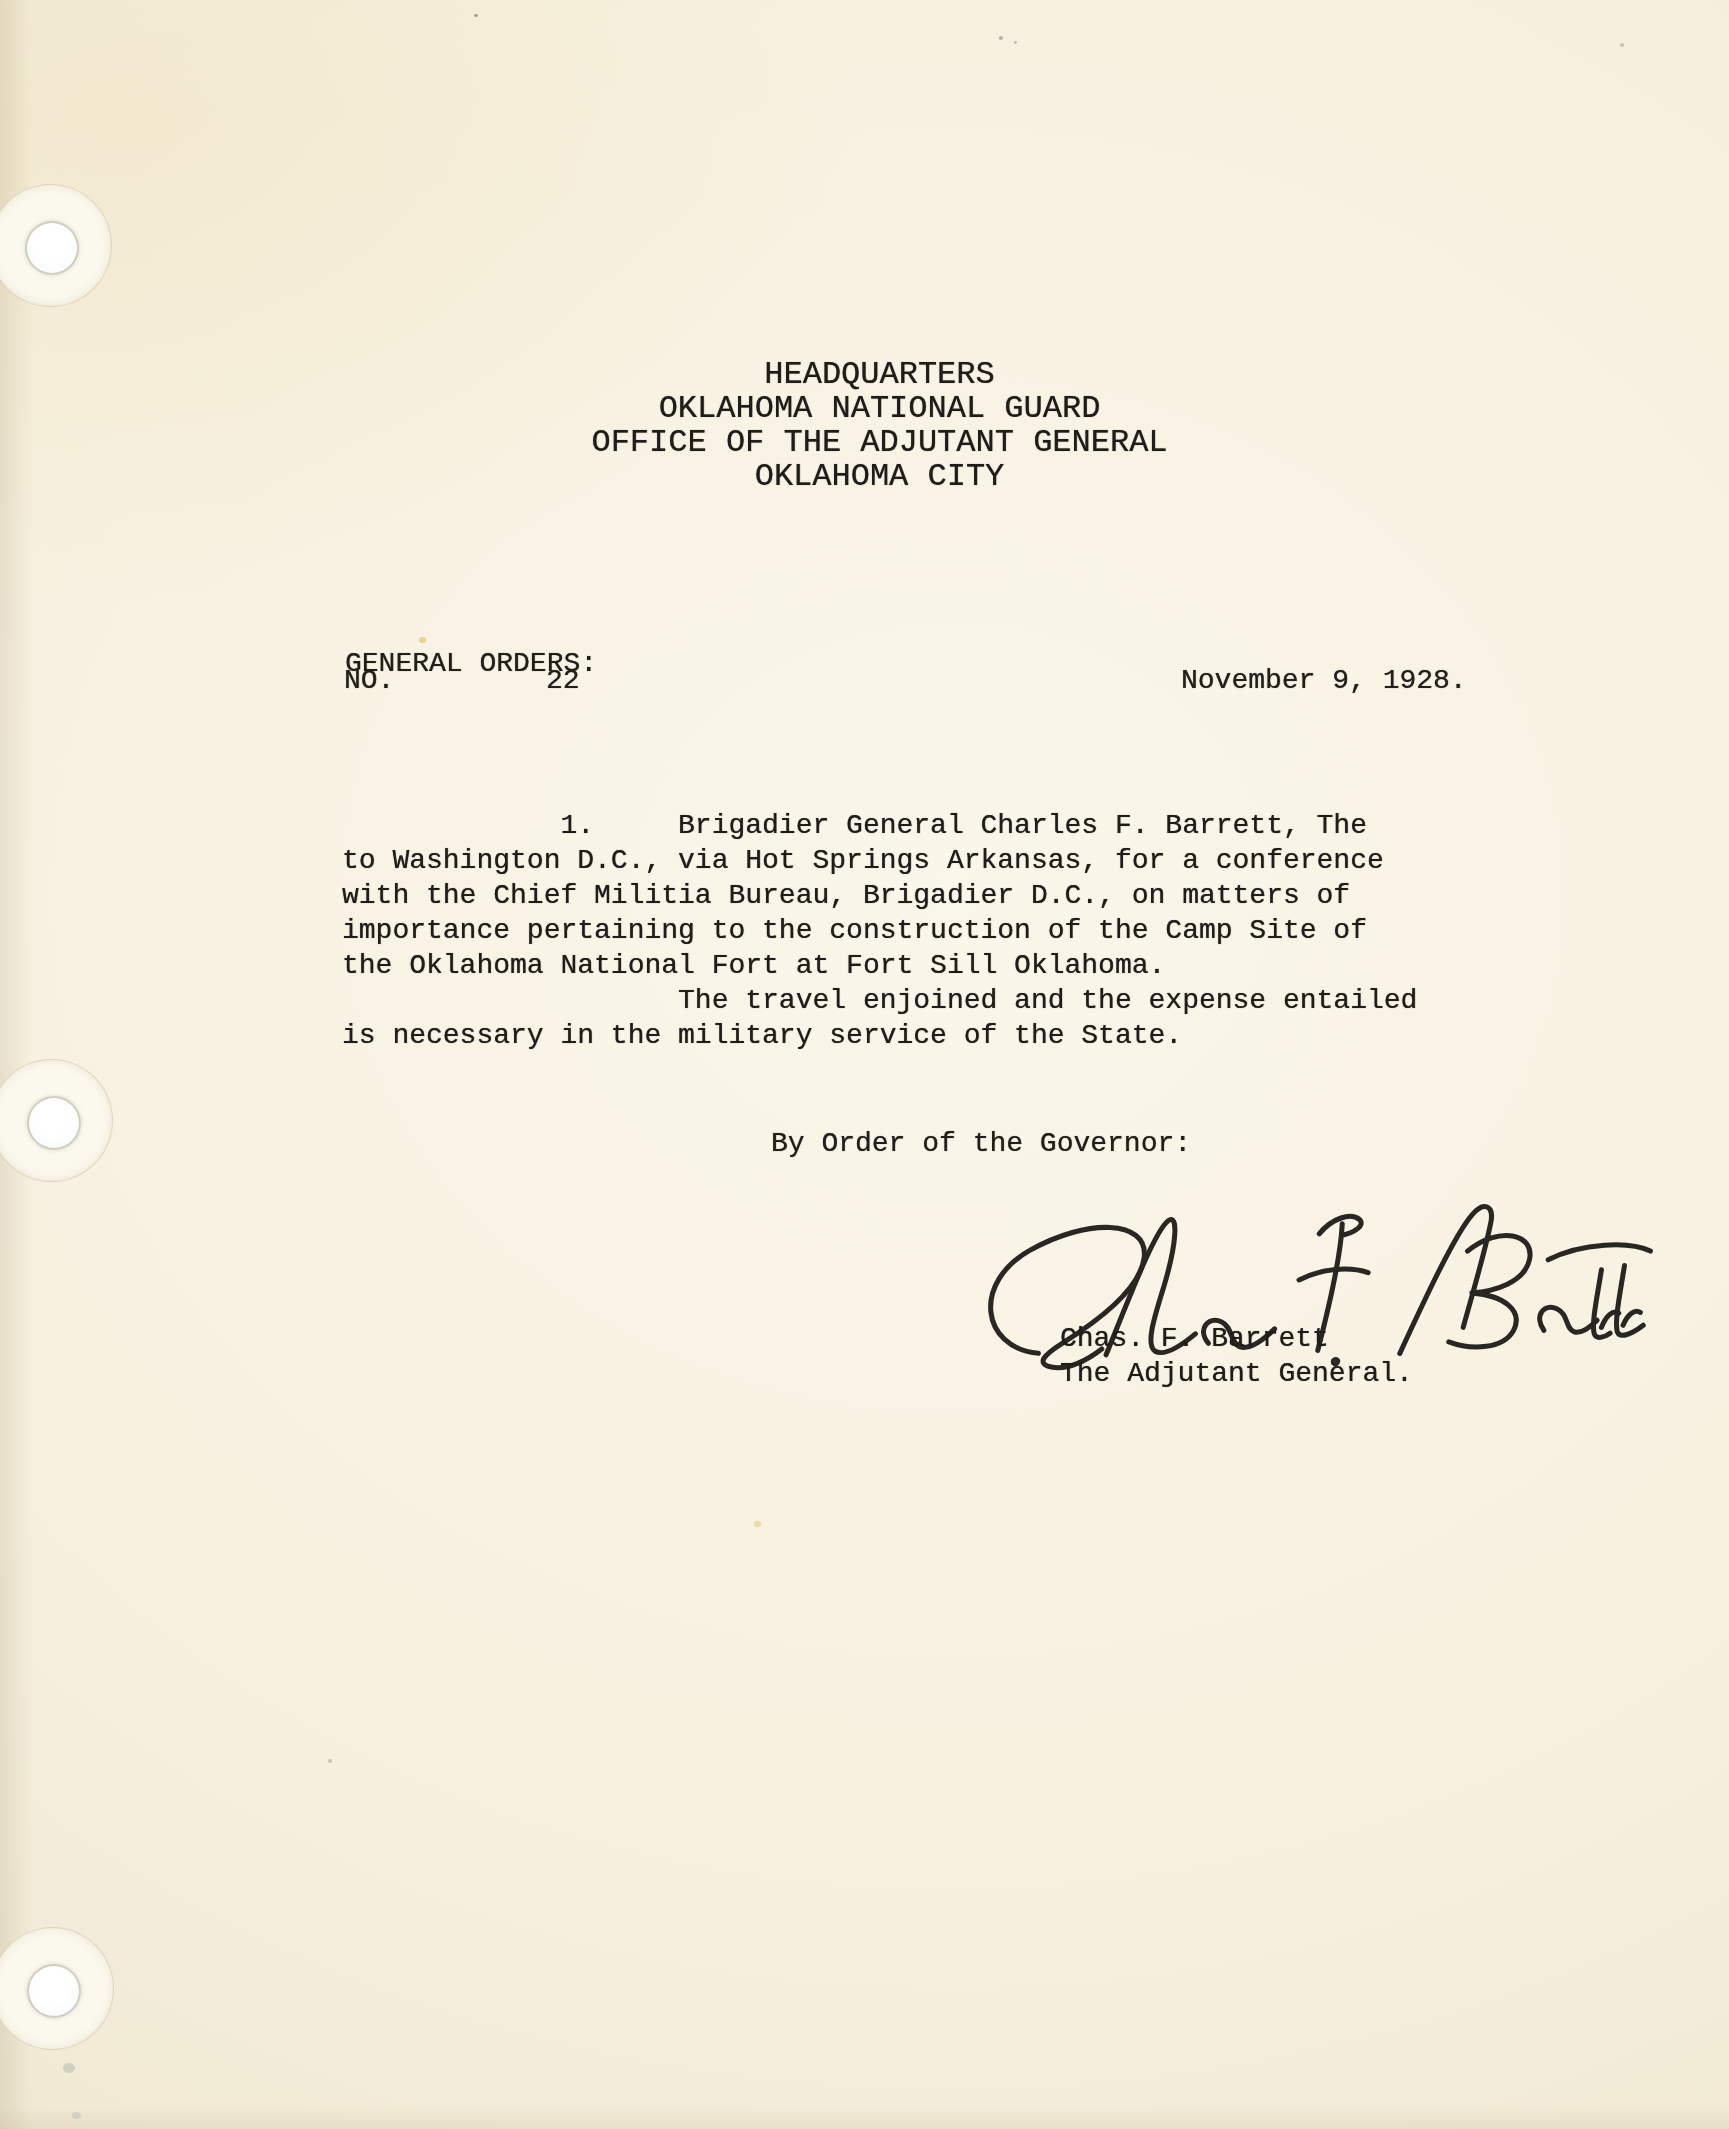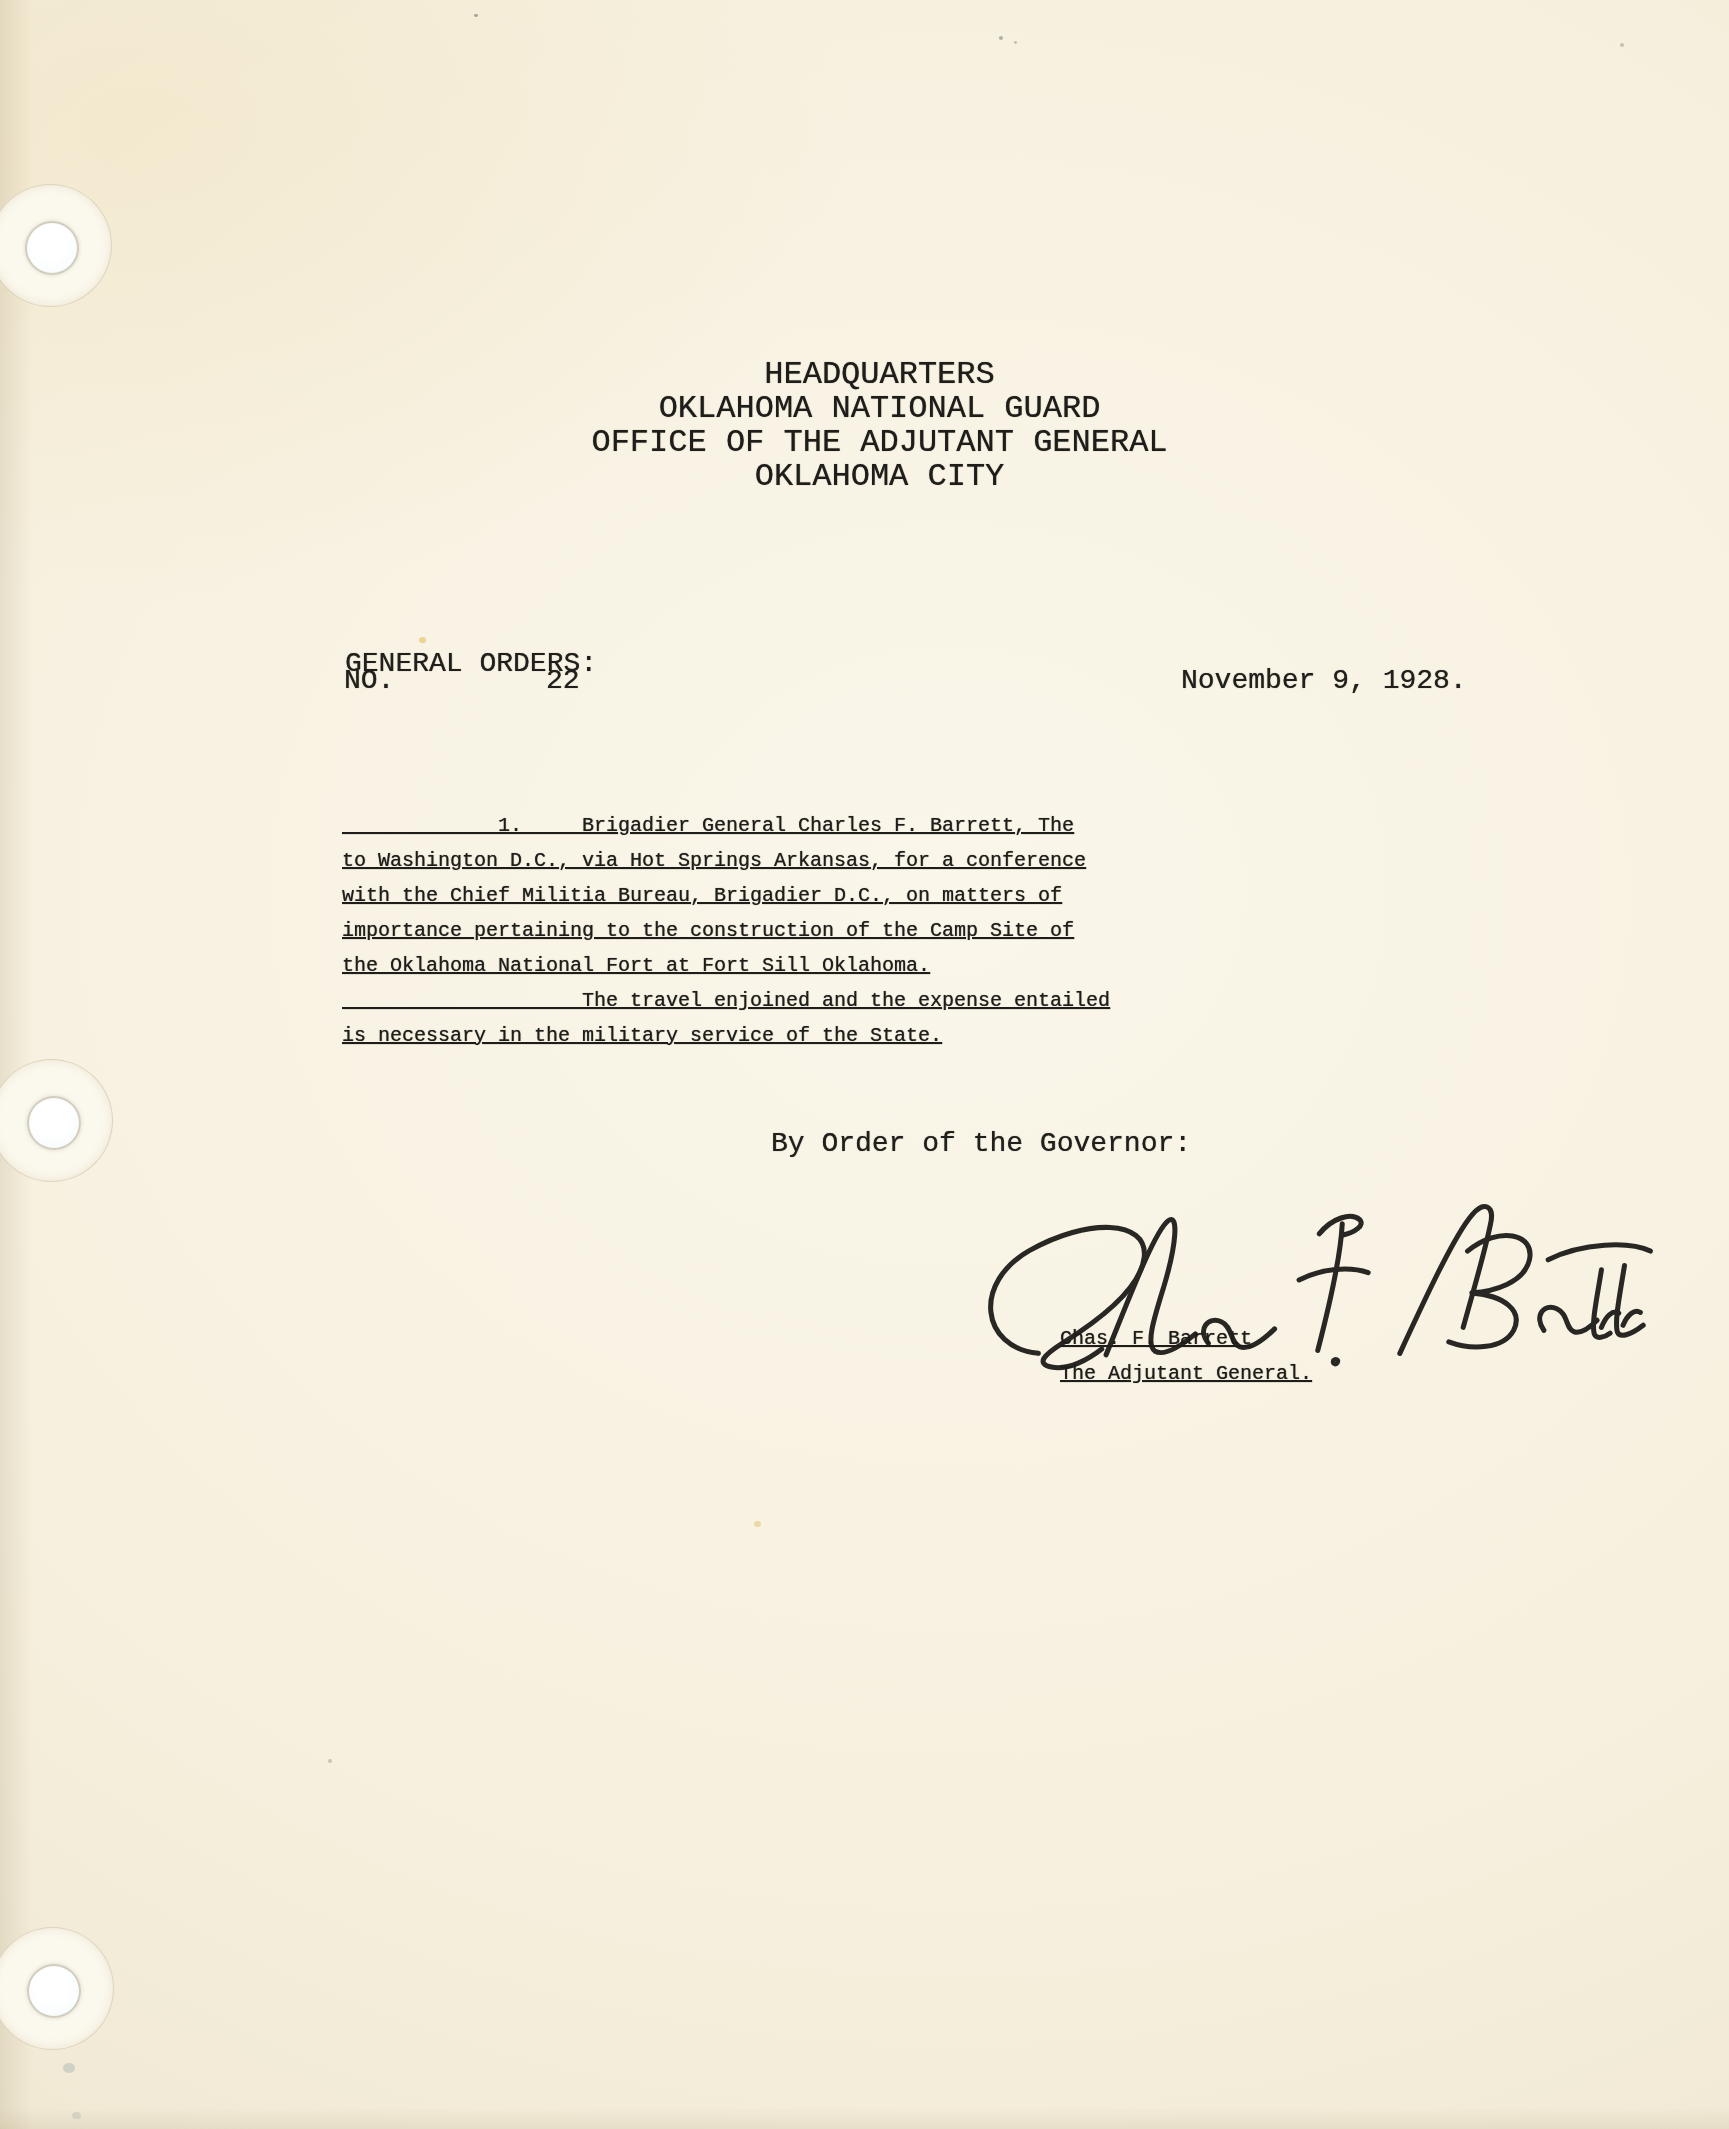--- a/index.html
+++ b/index.html
@@ -53,25 +53,24 @@
     left: 342px;
     top: 808px;
   }
   .signed-block {
     position: absolute;
     left: 1060px;
     top: 1321px;
   }
   .signed-block .typed-line,
   .body-paragraph .typed-line {
-    font-size: 20px;
+    font-size: 28px;
     line-height: 35px;
     white-space: pre;
     text-shadow: 0 0 0.9px rgba(25,24,20,0.65), 0.4px 0.4px 0.3px rgba(25,24,20,0.25);
-    text-decoration: underline;
   }
   .punch-hole {
     position: absolute;
     width: 121px;
     height: 121px;
     border-radius: 50%;
     background: radial-gradient(circle at 50% 48%, #fbf8ee 55%, #f8f4e5 100%);
     border: 1.4px solid rgba(178,158,116,0.38);
     box-shadow: inset 0 0 10px rgba(190,172,130,0.22);
   }

